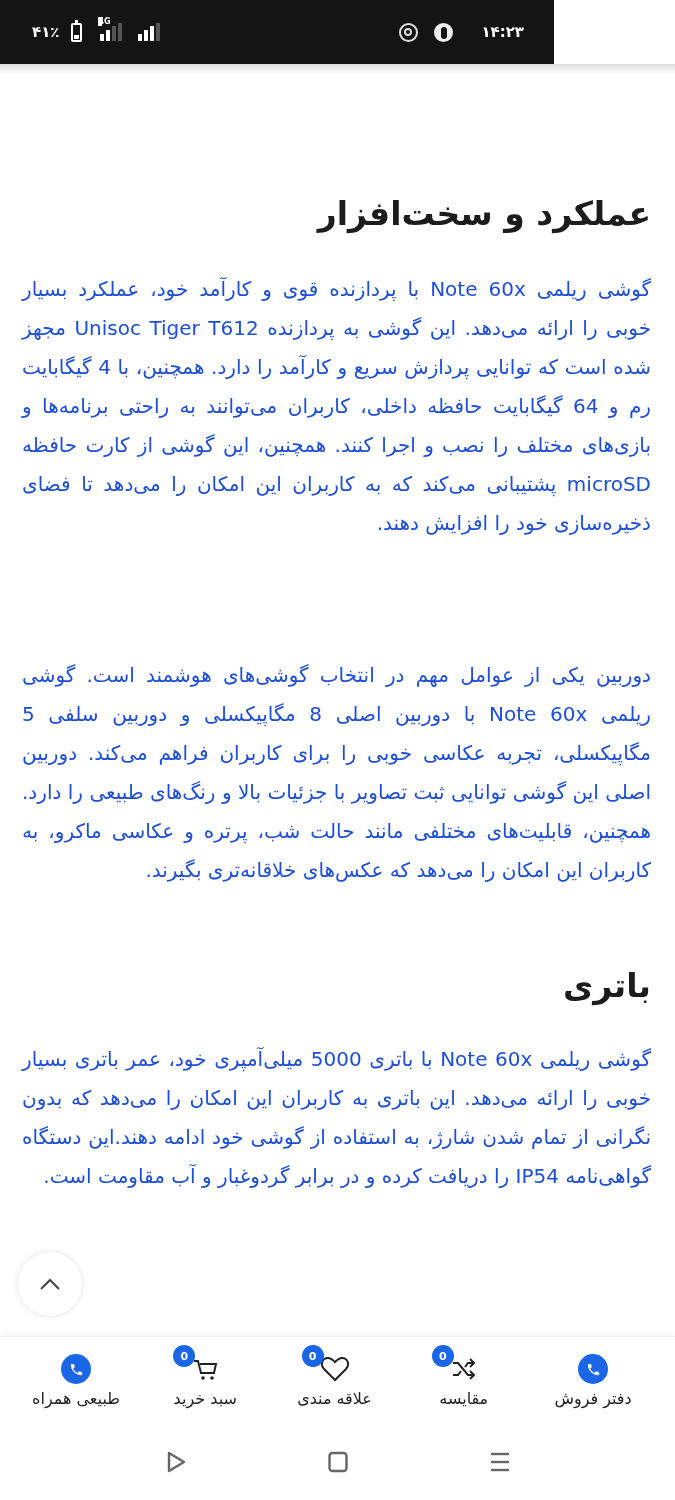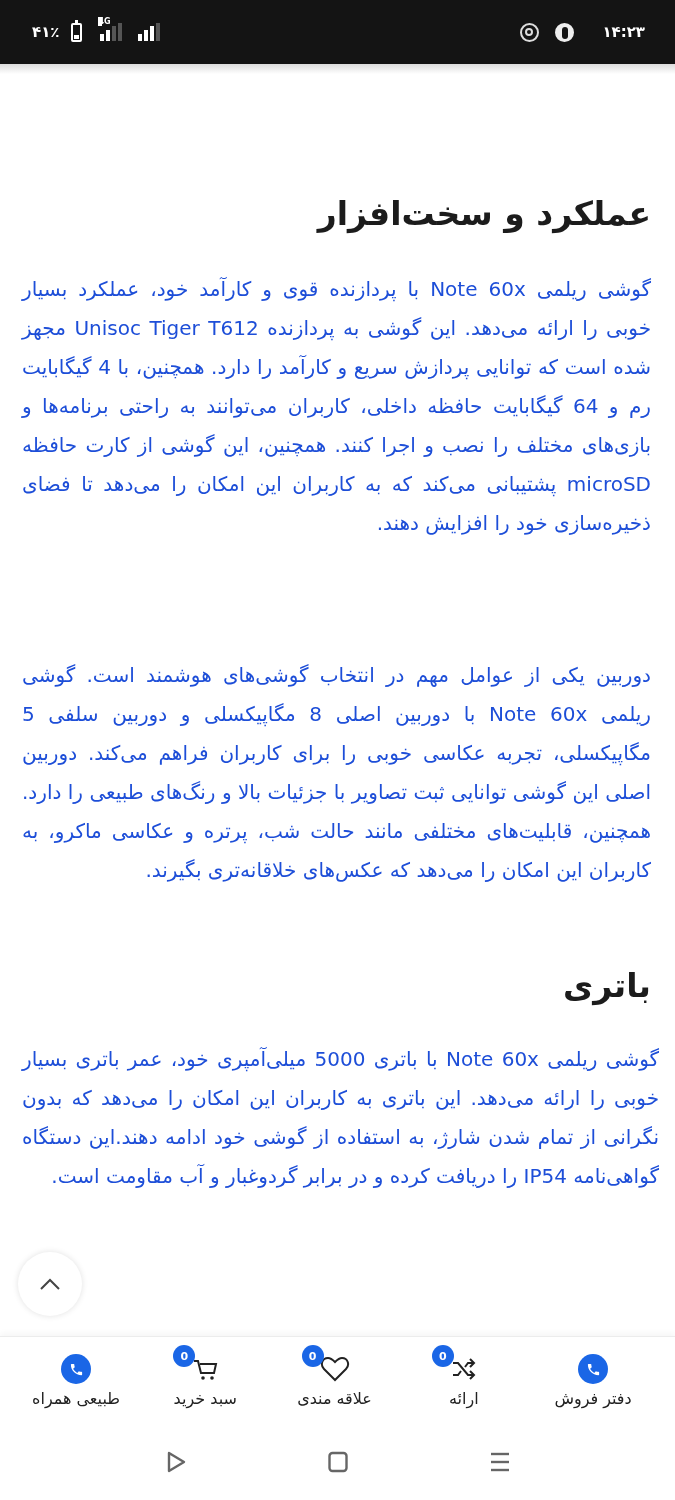--- a/index.html
+++ b/index.html
@@ -2,21 +2,21 @@
 <html><head>
   <meta charset="utf-8">
   <style>
     * { box-sizing: border-box; margin: 0; padding: 0; }
     html, body {
       width: 675px; height: 1500px; overflow: hidden;
       background: #ffffff;
       font-family: "DejaVu Sans", "Liberation Sans", sans-serif;
     }
     .status-bar {
-      position: absolute; top: 0; left: 0; width: 675px; height: 64px;
+      position: absolute; top: 0; left: 0; width: 554px; height: 64px;
       background: #141414; color: #ffffff;
       display: flex; align-items: center; justify-content: space-between;
       padding: 0 30px 0 32px;
       direction: ltr;
     }
     .status-left, .status-right { display: flex; align-items: center; gap: 8px; }
     .status-text { font-size: 15px; font-weight: bold; color: #fff; }
     .battery-icon {
       width: 11px; height: 19px; border: 2px solid #fff; border-radius: 2px;
       position: relative; margin-left: 4px;
@@ -60,21 +60,21 @@
     }
     .para {
       color: #1d4ed8; font-size: 20px; line-height: 39px;
       text-align: justify; text-align-last: right;
     }
     .t1 { position: absolute; top: 118px; right: 24px; }
     .p1 { position: absolute; top: 196px; right: 24px; left: 22px; }
     .t2 { position: absolute; top: 504px; right: 24px; }
     .p2 { position: absolute; top: 582px; right: 24px; left: 22px; }
     .t3 { position: absolute; top: 890px; right: 24px; }
-    .p3 { position: absolute; top: 966px; right: 16px; left: 22px; }
+    .p3 { position: absolute; top: 966px; right: 24px; left: 22px; }
     .t4 { position: absolute; top: 1196px; right: 24px; }
     .scroll-top {
       position: absolute; top: 1252px; left: 18px; width: 64px; height: 64px;
       border-radius: 50%; background: #fff;
       box-shadow: 0 0 6px rgba(0,0,0,0.12);
       display: flex; align-items: center; justify-content: center;
     }
     .bottom-nav {
       position: absolute; top: 1336px; left: 0; width: 675px; height: 84px;
       background: #ffffff; border-top: 1px solid #ececec;
@@ -191,21 +191,21 @@
 
   <div class="nav-item">
     <div class="nav-icon-wrap">
       <svg width="28" height="28" viewBox="0 0 28 28">
         <path d="M3 8 H8 L18 20 H24 M3 20 H8 L11 16 M15 12 L18 8 H24" fill="none" stroke="#222" stroke-width="2"></path>
         <polyline points="20,4 24,8 20,12" fill="none" stroke="#222" stroke-width="2"></polyline>
         <polyline points="20,16 24,20 20,24" fill="none" stroke="#222" stroke-width="2"></polyline>
       </svg>
       <span class="badge">0</span>
     </div>
-    <span class="nav-label">ارائه</span>
+    <span class="nav-label">مقایسه</span>
   </div>
 
   <div class="nav-item">
     <div class="nav-icon-wrap">
       <div class="phone-circle">
         <svg width="15" height="15" viewBox="0 0 24 24">
             <path fill="#fff" d="M6.6 10.8c1.4 2.8 3.8 5.1 6.6 6.6l2.2-2.2c.3-.3.7-.4 1-.2 1.1.4 2.3.6 3.6.6.6 0 1 .4 1 1V20c0 .6-.4 1-1 1C10.6 21 3 13.4 3 4c0-.6.4-1 1-1h3.5c.6 0 1 .4 1 1 0 1.3.2 2.5.6 3.6.1.3 0 .7-.2 1L6.6 10.8z"></path>
           </svg>
       </div>
     </div>

